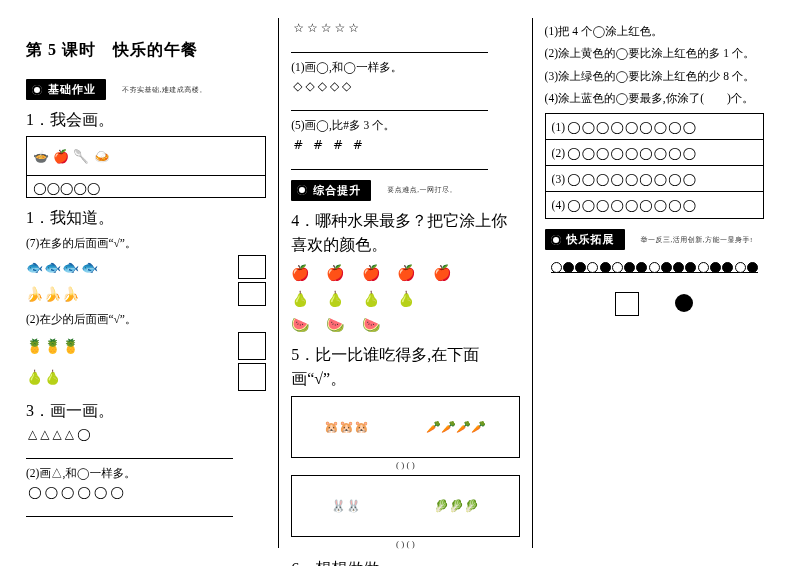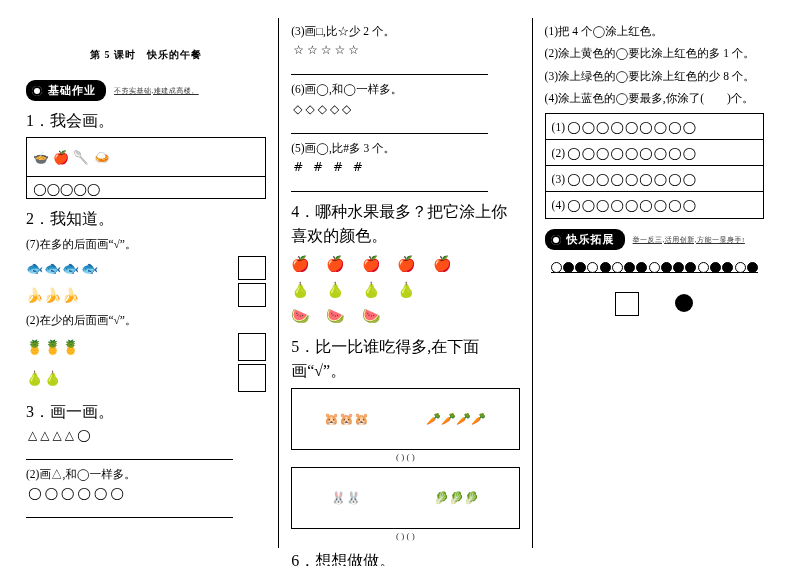--- a/index.html
+++ b/index.html
@@ -22,51 +22,49 @@
   }
   .col{
     box-sizing:border-box;
     padding:0 12px;
   }
   .col1{width:268px;border-right:1px solid #000;}
   .col2{width:256px;border-right:1px solid #000;}
   .col3{width:246px;}
 
   .title{
-    font-size:10px;font-weight:bold;
-    text-align:center;
-    margin:30px 0 18px 0;
+    font-size:16px;font-weight:bold;
+    margin:22px 0 18px 0;
     letter-spacing:1px;
   }
   .banner{
     display:flex;align-items:center;
     margin:10px 0 6px 0;
   }
   .banner .pill{
     background:#000;color:#fff;
     font-size:11px;font-weight:bold;
     padding:3px 10px 3px 22px;
-    border-radius:9px;
+    border-radius:1px;
     position:relative;
     letter-spacing:1px;
     white-space:nowrap;
   }
   .banner .pill:before{
     content:"";
     position:absolute;left:6px;top:50%;
     transform:translateY(-50%);
     width:10px;height:10px;border-radius:50%;
     background:#fff;
     box-shadow:inset 0 0 0 2px #000;
   }
   .banner .sub{
-    font-size:7px;color:#333;margin-left:8px;
+    font-size:7px;color:#333;margin-left:16px;
     letter-spacing:0.5px;
     white-space:nowrap;
-    text-decoration:underline;
   }
   .q{
     font-size:16px;
     margin:8px 0 4px 0;
     line-height:1.5;
   }
   .sub-q{
     font-size:11.5px;
     margin:5px 0 3px 0;
     line-height:1.5;
@@ -180,21 +178,21 @@
         <span class="sub">不夯实基础,难建成高楼。</span>
       </div>
 
       <div class="q">1．我会画。</div>
       <div class="box frame1">
         <div class="row">🍲  🍎  🥄  🍛</div>
         <div class="divider"></div>
         <div class="rowb">◯◯◯◯◯</div>
       </div>
 
-      <div class="q">2．我知道。</div>
+      <div class="q">1．我知道。</div>
       <div class="sub-q">(7)在多的后面画“√”。</div>
       <div class="checkrow">
         <span class="items">🐟🐟🐟🐟</span>
         <span class="sqbox"></span>
       </div>
       <div class="checkrow">
         <span class="items">🍌🍌🍌</span>
         <span class="sqbox"></span>
       </div>
 
@@ -211,32 +209,35 @@
       <div class="q">3．画一画。</div>
       <div class="glyphline">△△△△◯</div>
       <div class="ansline"></div>
 
       <div class="sub-q">(2)画△,和◯一样多。</div>
       <div class="glyphline">◯◯◯◯◯◯</div>
       <div class="ansline"></div>
     </div>
 
     <div class="col col2">
-      <div class="sub-q">(3)画□,比☆少 2 个。</div>
       <div class="glyphline">☆☆☆☆☆</div>
       <div class="ansline"></div>
 
-      <div class="sub-q">(6)画◯,和◯一样多。</div>
+      <div class="sub-q">(1)画◯,和◯一样多。</div>
       <div class="glyphline">◇◇◇◇◇</div>
       <div class="ansline"></div>
 
       <div class="sub-q">(5)画◯,比#多 3 个。</div>
       <div class="glyphline">#   #   #   #</div>
       <div class="ansline"></div>
 
+      <div class="banner">
+        <span class="pill">综合提升</span>
+        <span class="sub">要点难点,一网打尽。</span>
+      </div>
 
       <div class="q">4．哪种水果最多？把它涂上你喜欢的颜色。</div>
       <div class="fruitgrid">🍎 🍎 🍎 🍎 🍎</div>
       <div class="fruitgrid">🍐 🍐 🍐 🍐</div>
       <div class="fruitgrid">🍉 🍉 🍉</div>
 
       <div class="q">5．比一比谁吃得多,在下面画“√”。</div>
       <div class="box cmpbox">
         <div class="inner">
           <span>🐹🐹🐹</span>

